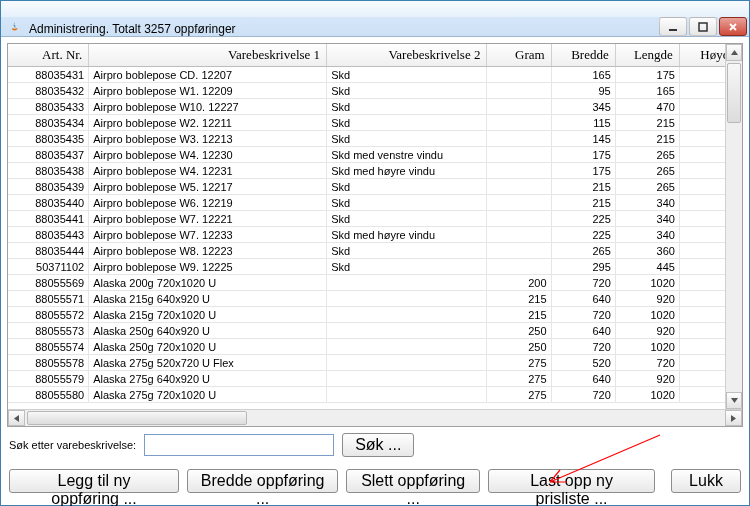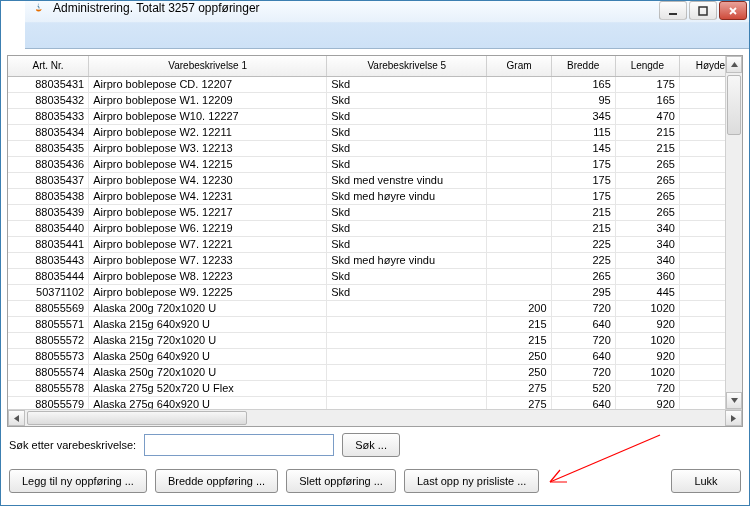--- a/index.html
+++ b/index.html
@@ -15,27 +15,26 @@
   }
   .window {
     width: 750px;
     height: 506px;
     border: 1px solid #3c7fb1;
     background: #fff;
     display: flex;
     flex-direction: column;
   }
   .titlebar {
-    height: 48px;
+    height: 36px;
     background: linear-gradient(to bottom, #f7fbff 0%, #e7f1fb 45%, #d5e6f8 46%, #cde1f6 100%);
     border-bottom: 1px solid #9db6ce;
     display: flex;
-    align-items: flex-start;
+    align-items: flex-end;
     padding: 0 2px 0 6px;
-    margin-left: 24px;
   }
   .titlebar .java-icon {
     width: 16px; height: 16px; margin-right: 6px;
     display: inline-flex; align-items: center; justify-content: center;
   }
   .titlebar .title { flex: 1; color: #000; font-size: 12px; }
   .win-btns { display: flex; gap: 2px; }
   .win-btn {
     width: 28px; height: 19px;
     border-radius: 3px;
@@ -68,24 +67,25 @@
     border-collapse: collapse;
     width: 100%;
     table-layout: fixed;
   }
   thead th {
     background: linear-gradient(#fefefe,#efefef);
     border-right:1px solid #d0d0d0;
     border-bottom:1px solid #bcbcbc;
     font-weight: normal;
     padding: 3px 6px;
-    text-align: center;
-    font-size: 10px;
+    text-align: right;
+    font-size: 13px;
     height: 20px;
     white-space: nowrap;
+    font-family: Liberation Serif, serif;
   }
   tbody td {
     border-right:1px solid #e6e6e6;
     border-bottom:1px solid #e6e6e6;
     padding: 1px 4px;
     font-size: 11px;
     height: 16px;
     white-space: nowrap;
     overflow:hidden;
   }
@@ -123,21 +123,21 @@
   }
   .search-row label { font-size:11px; }
   .search-row input {
     width:190px; height:22px; border:1px solid #7a9cc6; padding:2px 4px;
     font-size:11px;
   }
   button.form-btn {
     height:24px; padding:2px 12px;
     border:1px solid #8c8c8c; border-radius:3px;
     background: linear-gradient(#fefefe,#e8e8e8);
-    font-size:11px;
+    font-size:16px;
     cursor:pointer;
   }
   .button-row .spacer { flex:1; }
   .red-annot {
     position:absolute; pointer-events:none;
     left:505px; top:430px; width:160px; height:65px;
   }
 </style>
 </head>
 <body>
@@ -180,21 +180,21 @@
               <col style="width:155px">
             <col style="width:62px">
               <col style="width:62px">
               <col style="width:62px">
               <col style="width:60px">
           </colgroup>
           <thead>
             <tr>
               <th>Art. Nr.</th>
               <th>Varebeskrivelse 1</th>
-              <th>Varebeskrivelse 5</th>
+              <th>Varebeskrivelse 2</th>
               <th>Gram</th>
               <th>Bredde</th>
               <th>Lengde</th>
               <th>Høyde</th>
             </tr>
           </thead>
           <tbody id="tbody">
               <tr>
                 <td class="num">88035431</td>
                 <td>Airpro boblepose CD. 12207</td>
@@ -231,29 +231,20 @@
                 <td class="num">215</td>
                 <td class="num"></td>
               </tr>
               <tr>
                 <td class="num">88035435</td>
                 <td>Airpro boblepose W3. 12213</td>
                 <td>Skd</td>
                 <td class="num"></td>
                 <td class="num">145</td>
                 <td class="num">215</td>
-                <td class="num"></td>
-              </tr>
-              <tr>
-                <td class="num">88035436</td>
-                <td>Airpro boblepose W4. 12215</td>
-                <td>Skd</td>
-                <td class="num"></td>
-                <td class="num">175</td>
-                <td class="num">265</td>
                 <td class="num"></td>
               </tr>
               <tr>
                 <td class="num">88035437</td>
                 <td>Airpro boblepose W4. 12230</td>
                 <td>Skd med venstre vindu</td>
                 <td class="num"></td>
                 <td class="num">175</td>
                 <td class="num">265</td>
                 <td class="num"></td>

